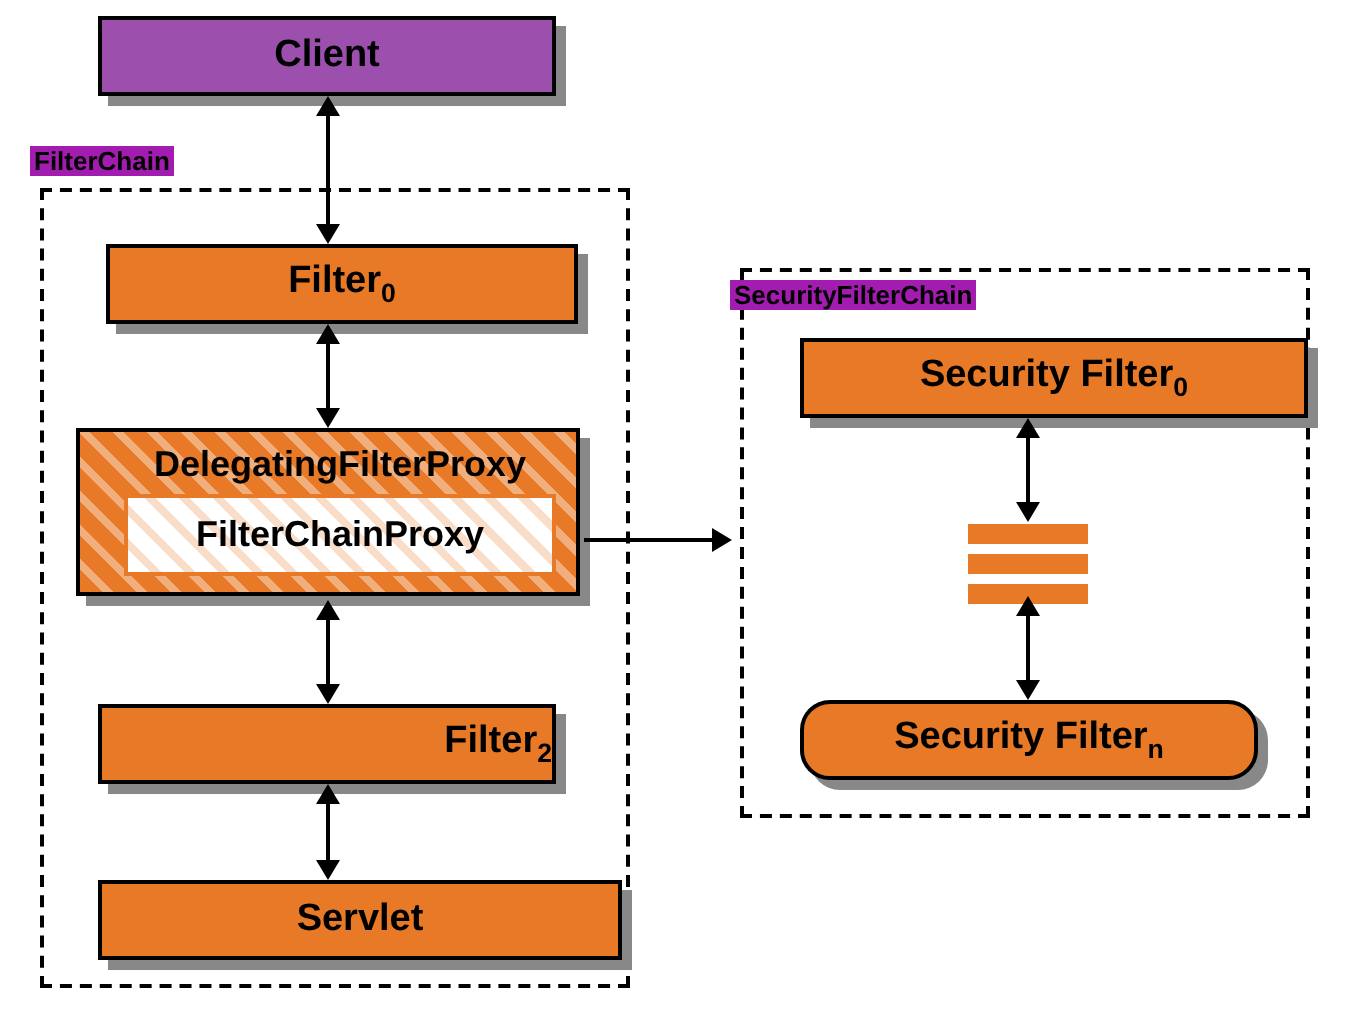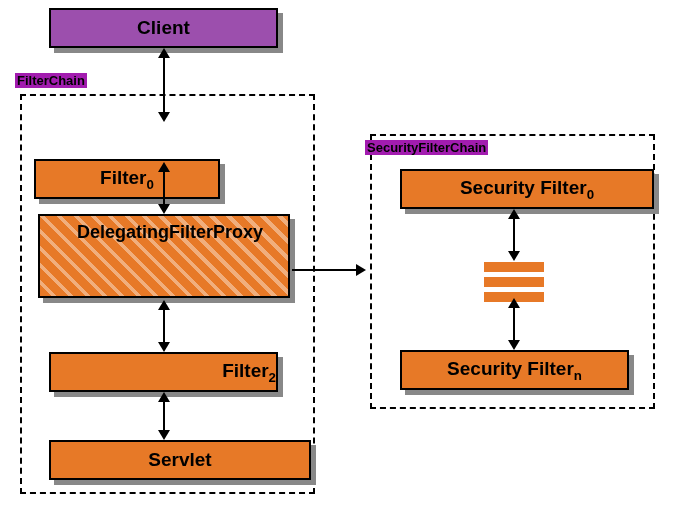--- a/index.html
+++ b/index.html
@@ -112,28 +112,31 @@
 </head>
 <body>
 
 <div class="box purple" style="left:49px; top:8px; width:229px; height:40px;">
   <span>Client</span>
 </div>
 
 <div class="dashed-container" style="left:20px; top:94px; width:295px; height:400px;"></div>
 <div class="label" style="left:15px; top:73px;">FilterChain</div>
 
-<div class="box orange" style="left:34px; top:122px; width:186px; height:40px;margin-top:37px;">
+<div class="box orange" style="left:53px; top:122px; width:236px; height:40px;">
   <span>
     <span>Filter</span><sub>0</sub>
   </span>
 </div>
 
 <div class="dfp-container" style="left:38px; top:214px; width:252px; height:84px;">
   <div class="dfp-title">DelegatingFilterProxy</div>
+  <div class="fcp-inner">
+    <span>FilterChainProxy</span>
+  </div>
 </div>
 
 <div class="box orange" style="left:49px; top:352px; width:229px; height:40px;justify-content:flex-end;">
   <span>
     <span>Filter</span><sub>2</sub>
   </span>
 </div>
 
 <div class="box orange" style="left:49px; top:440px; width:262px; height:40px;">
   <span>Servlet</span>
@@ -141,21 +144,21 @@
 
 <div class="dashed-container" style="left:370px; top:134px; width:285px; height:275px;"></div>
 <div class="label" style="left:365px; top:120px;margin-top:20px;">SecurityFilterChain</div>
 
 <div class="box orange" style="left:400px; top:169px; width:254px; height:40px;">
   <span>
     <span>Security Filter</span><sub>0</sub>
   </span>
 </div>
 
-<div class="box orange" style="left:400px; top:350px; width:229px; height:40px;">
+<div class="box orange" style="left:400px; top:350px; width:229px; height:40px;border-radius:15px;">
   <span>
     <span>Security Filter</span><sub>n</sub>
   </span>
 </div>
 
 <div class="stack-bars" style="left:484px; top:262px;">
   <div></div>
     <div></div>
     <div></div>
 </div>

